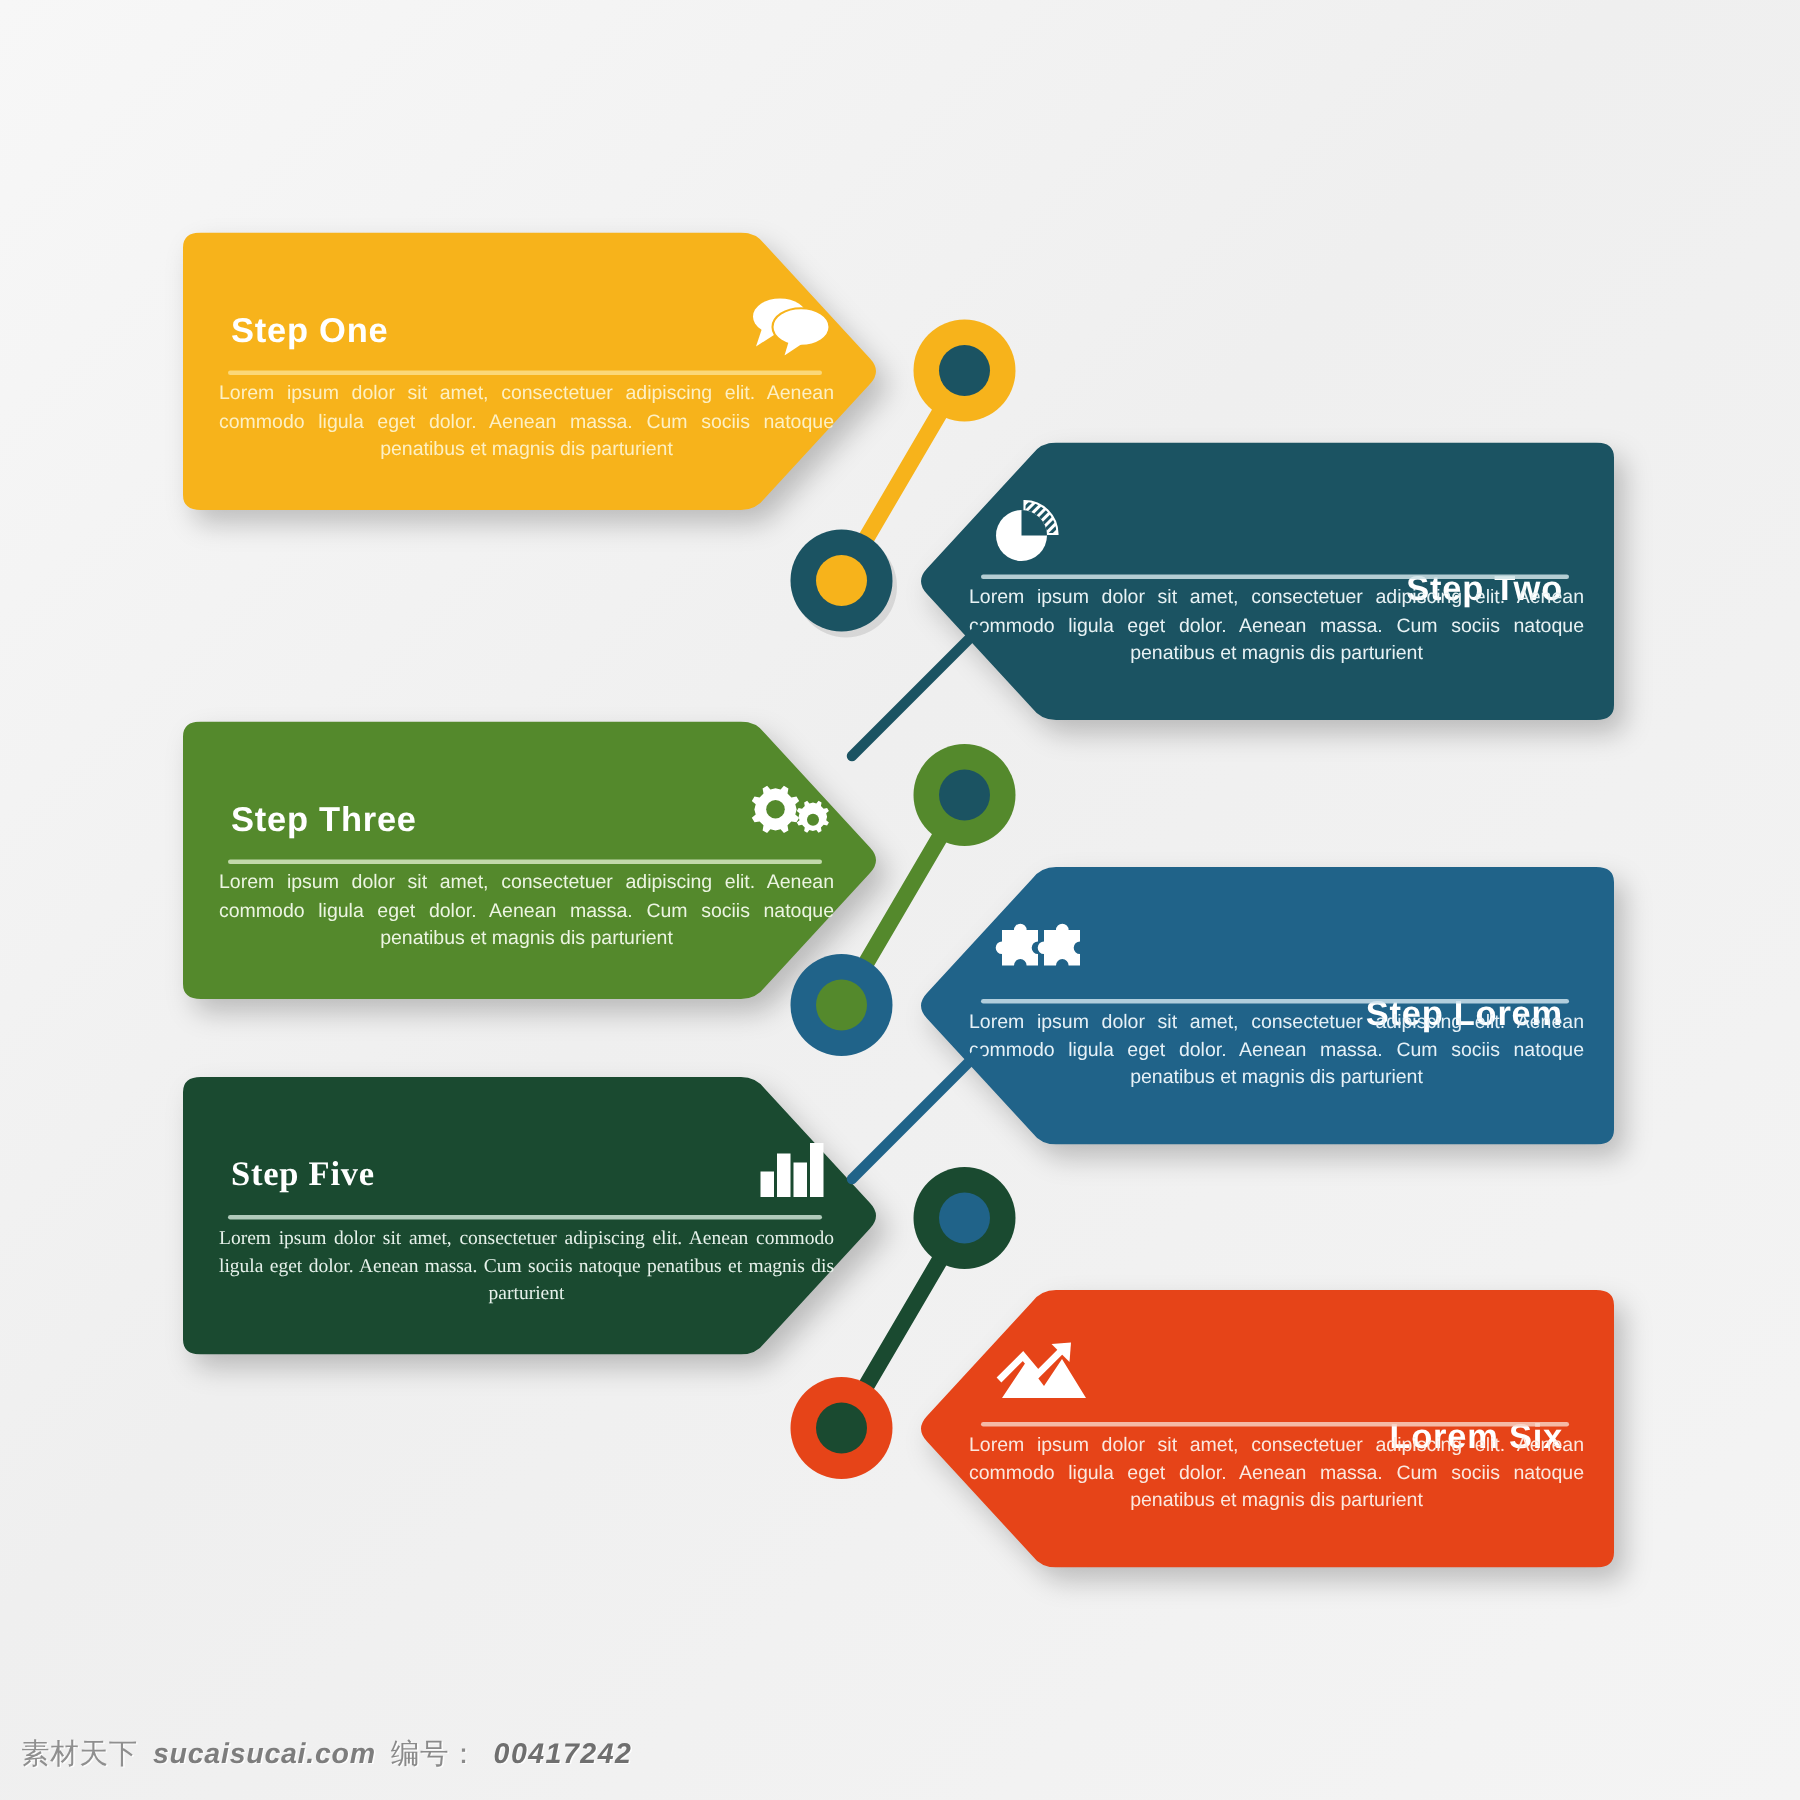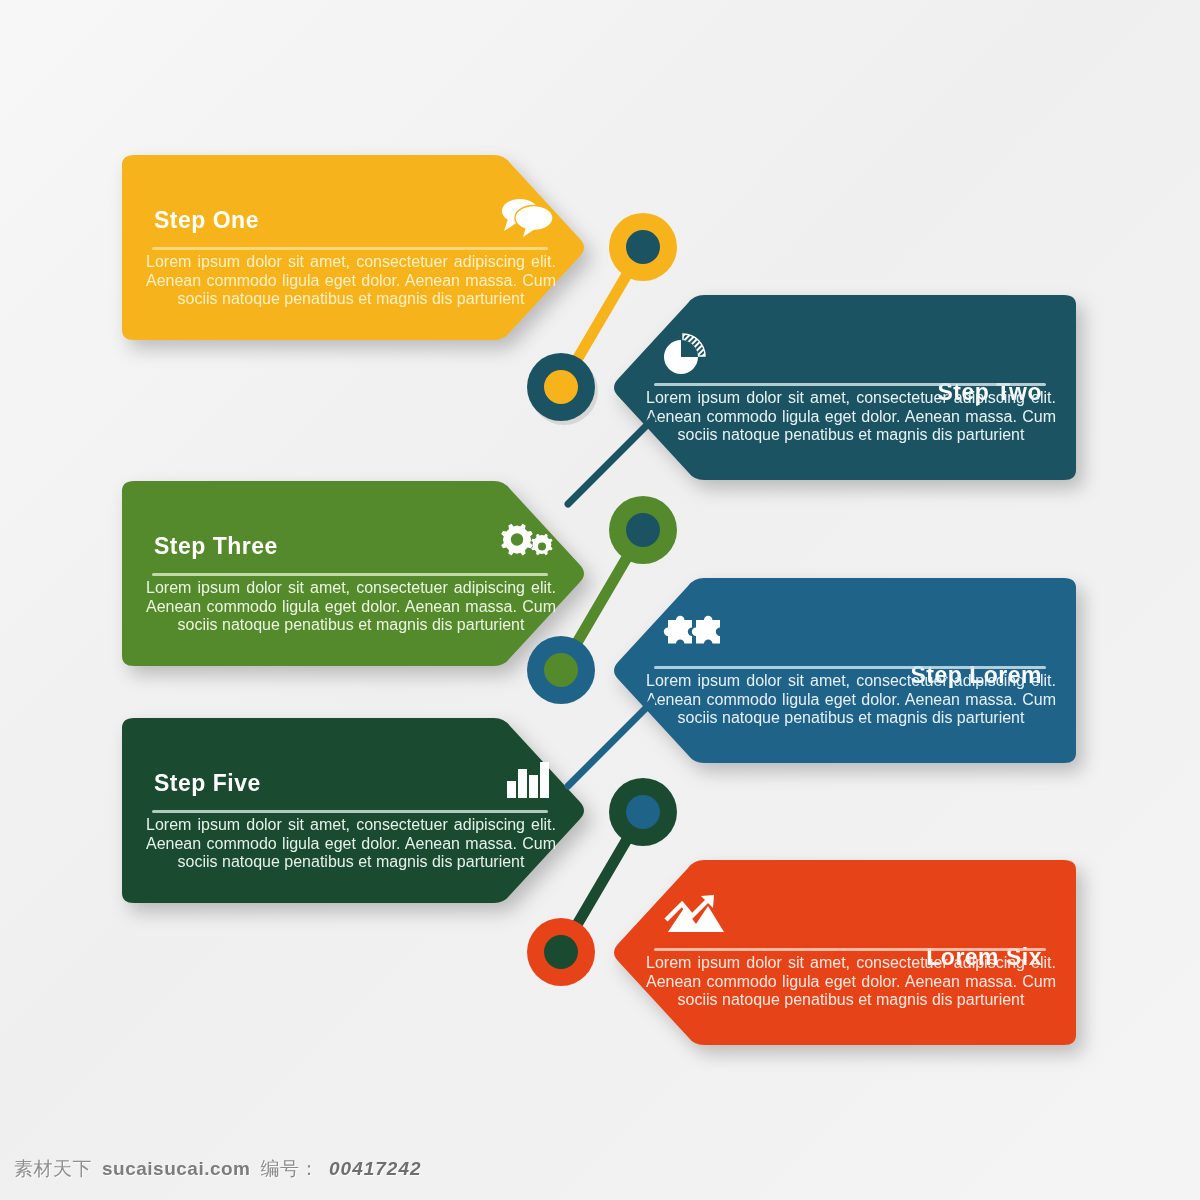--- a/index.html
+++ b/index.html
@@ -40,21 +40,21 @@
     white-space: nowrap;
   }
   .p-rule {
     position: absolute;
     height: 3px;
     border-radius: 2px;
     opacity: 0.85;
   }
   .p-body {
     position: absolute;
-    font-size: 16px;
+    font-size: 13px;
     line-height: 18.5px;
     text-align: justify;
     text-align-last: center;
   }
   .p-icon {
     position: absolute;
   }
   .p-icon svg { display: block; }
 
   
@@ -77,21 +77,21 @@
   #watermark {
     position: absolute;
     left: 14px; bottom: 18px;
     display: flex; align-items: baseline; gap: 10px;
     color: #8f8f8f;
     font-size: 19px;
     letter-spacing: 0.5px;
     text-shadow: 1px 1px 0 rgba(255,255,255,0.85);
     justify-content: space-between;
   }
-  #watermark .wm-site { font-weight: bold; color: #7d7d7d; }
+  #watermark .wm-site { font-weight: bold; color: #7d7d7d; font-style: italic; }
   #watermark .wm-num  { font-weight: bold; color: #6f6f6f; letter-spacing: 1px; font-style: italic; }
   #watermark .wm-lbl  { color: #8a8a8a; }
 </style>
 </head>
 <body>
 
 <div id="stage">
 
   <div class="panel left" id="panel-1" style="left:108px; top:155px; width:480px; height:185px;">
     <div class="shape">
@@ -180,21 +180,21 @@
             <path d="M14 6 a4.2 4.2 0 0 1 8.4 0 h7.6 v7.6 a4.2 4.2 0 0 0 0 8.4 v7.6 h-7.6 a4.2 4.2 0 0 0 -8.4 0 H6 v-7.6 a4.2 4.2 0 0 1 0-8.4 V6 Z"></path>
             <path d="M42 6 a4.2 4.2 0 0 1 8.4 0 h7.6 v7.6 a4.2 4.2 0 0 0 0 8.4 v7.6 h-7.6 a4.2 4.2 0 0 0 -8.4 0 H34 v-7.6 a4.2 4.2 0 0 1 0-8.4 V6 Z"></path>
           </g>
         </svg>
       </div>
       <div class="p-rule" style="background:#CBE0EC;"></div>
       <div class="p-body" style="color:#E6F1F7;">Lorem ipsum dolor sit amet, consectetuer adipiscing elit. Aenean commodo ligula eget dolor. Aenean massa. Cum sociis natoque penatibus et magnis dis parturient</div>
     </div>
   </div>
 
-  <div class="panel left" id="panel-5" style="left:108px; top:718px; width:480px; height:185px;">
+  <div class="panel left" id="panel-5" style="left:108px; top:718px; width:480px; height:185px;font-family:Liberation Serif, serif;">
     <div class="shape">
       <svg viewBox="0 0 480 185" preserveAspectRatio="none">
         <path d="M14,10 Q14,0 26,0 L386,0 Q396,0 402,8 L472,84 Q480,92.5 472,101 L402,177 Q396,185 386,185 L26,185 Q14,185 14,175 Z" fill="#1A4A30"></path>
       </svg>
     </div>
     <div class="content">
       <div class="p-title">Step Five</div>
       <div class="p-icon" style="top:40px; right:36px;">
         <svg width="46" height="40" viewBox="0 0 46 40">
           <rect x="1" y="23" width="9" height="17" fill="#FFFFFF"></rect>

